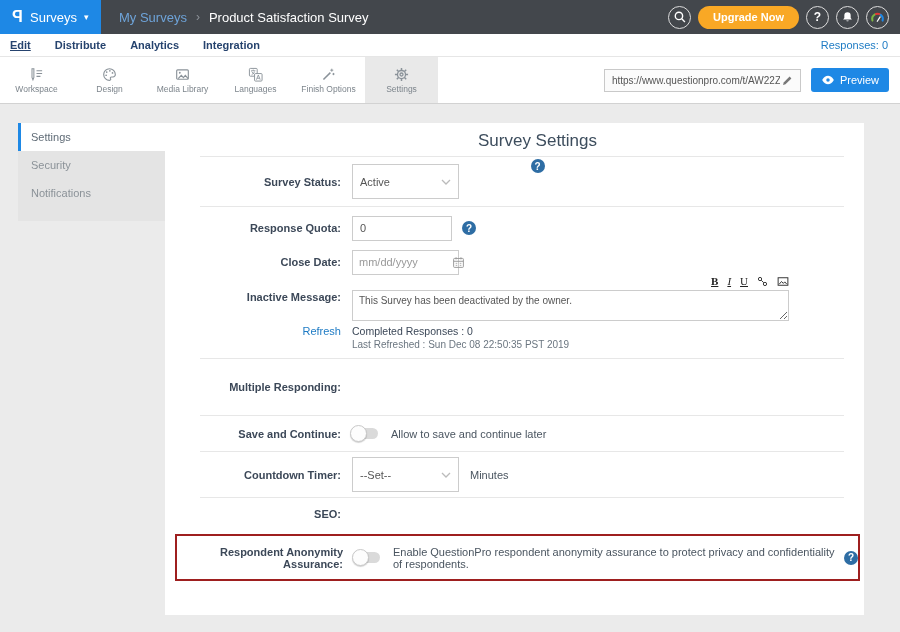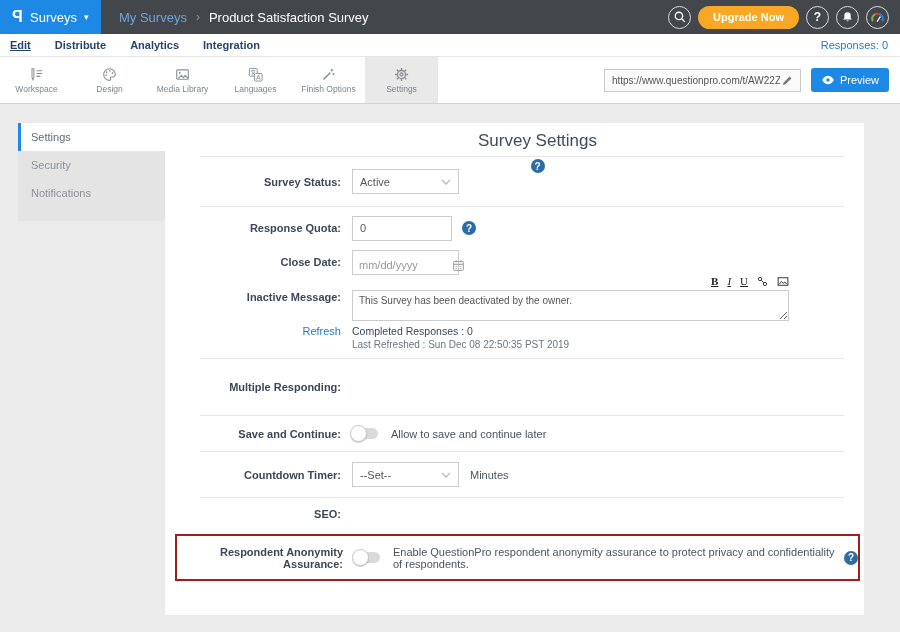--- a/index.html
+++ b/index.html
@@ -47,23 +47,23 @@
 
   .card { flex:1; background:#fff; height:492px; overflow:hidden; }
   .title-row { height:33px; display:flex; align-items:center; gap:8px; padding-left:46px; padding-top:8px;flex-direction:column; }
   .card-title { font-size:17px; font-weight:400; color:#3d4d5d; }
   .help-circle { width:14px; height:14px; border-radius:50%; background:#2e6da4; color:#fff; font-size:10px; font-weight:bold; display:inline-flex; align-items:center; justify-content:center; cursor:pointer; flex-shrink:0; }
   .hr { border-top:1px solid #e7e7e7; margin:0 20px 0 35px; }
   .form-row { display:flex; align-items:center; }
   .label-col { width:187px; text-align:right; padding-right:11px; font-size:11px; font-weight:bold; color:#3c4858; flex-shrink:0; }
   .control-col { flex:1; display:flex; align-items:center; }
 
-  .select { width:107px; height:25px; border:1px solid #ccc; background:#fff; display:flex; align-items:center; justify-content:space-between; padding:0 7px; font-size:11px; color:#555; cursor:pointer; }
+  .select { width:107px; height:35px; border:1px solid #ccc; background:#fff; display:flex; align-items:center; justify-content:space-between; padding:0 7px; font-size:11px; color:#555; cursor:pointer; }
   .text-input { height:25px; border:1px solid #ccc; padding:0 7px; font-size:11px; color:#555; font-family:inherit; outline:none; }
-  .date-box { width:107px; height:25px; border:1px solid #ccc; background:#fff; display:flex; align-items:flex-start; padding:8px 6px;gap:33px; }
+  .date-box { width:107px; height:25px; border:1px solid #ccc; background:#fff; display:flex; align-items:center; padding:1px 6px;gap:33px; }
   .date-box input { border:none; flex:1; width:60px; font-size:11px; color:#888; font-family:inherit; outline:none; background:transparent; }
   .date-box input::placeholder { color:#999; }
 
   .rt-wrap { width:437px; }
   .rt-toolbar { display:flex; justify-content:flex-end; gap:9px; align-items:center; margin-bottom:2px; height:13px; }
   .rt-btn { font-size:11px; font-family:"Liberation Serif", serif; text-decoration:underline; cursor:pointer; color:#222; line-height:1; background:none; border:none; padding:0; }
   .rt-ico { background:none; border:none; padding:0; cursor:pointer; display:flex; }
   .inactive-ta { width:437px; height:31px; border:1px solid #ccc; font-size:10px; color:#555; font-family:inherit; padding:4px 6px; outline:none; }
 
   .refresh-link { color:#1e7bc4; font-weight:normal; cursor:pointer; text-decoration:none; font-size:11px; }

